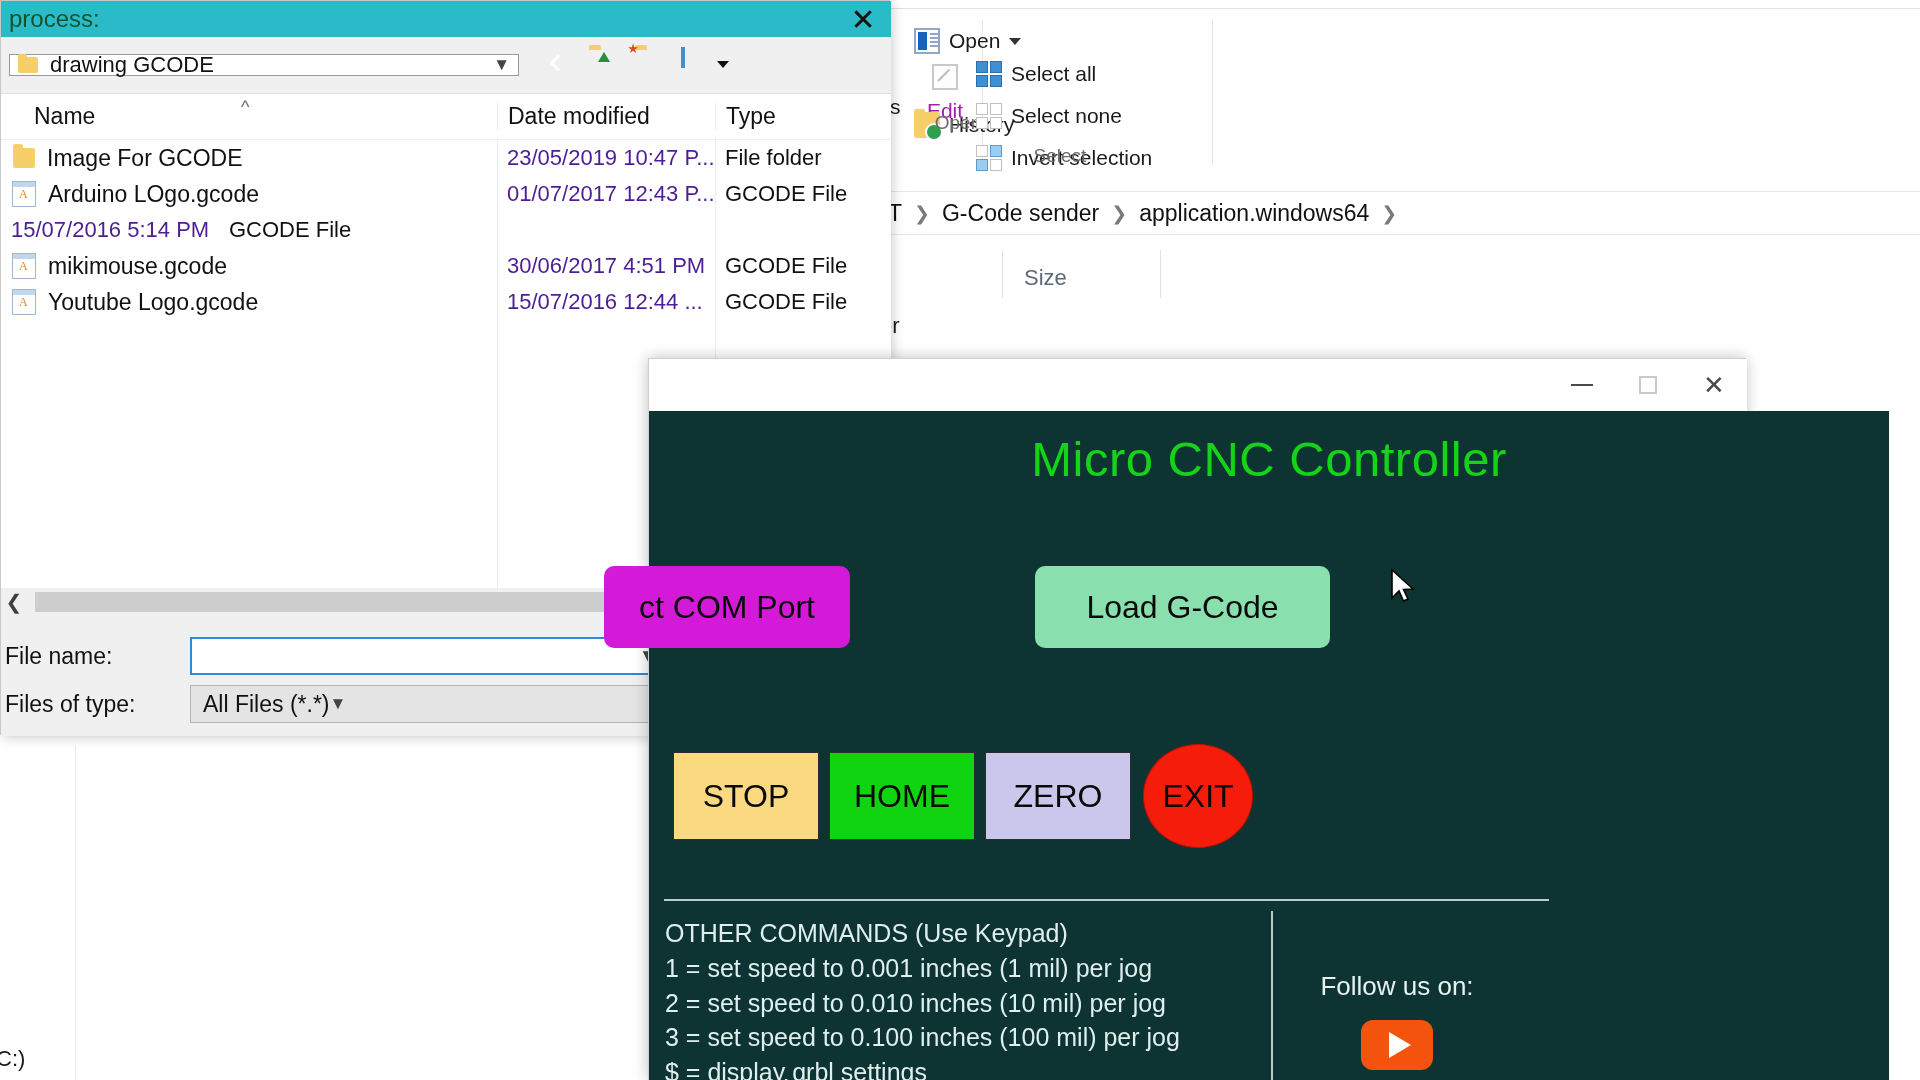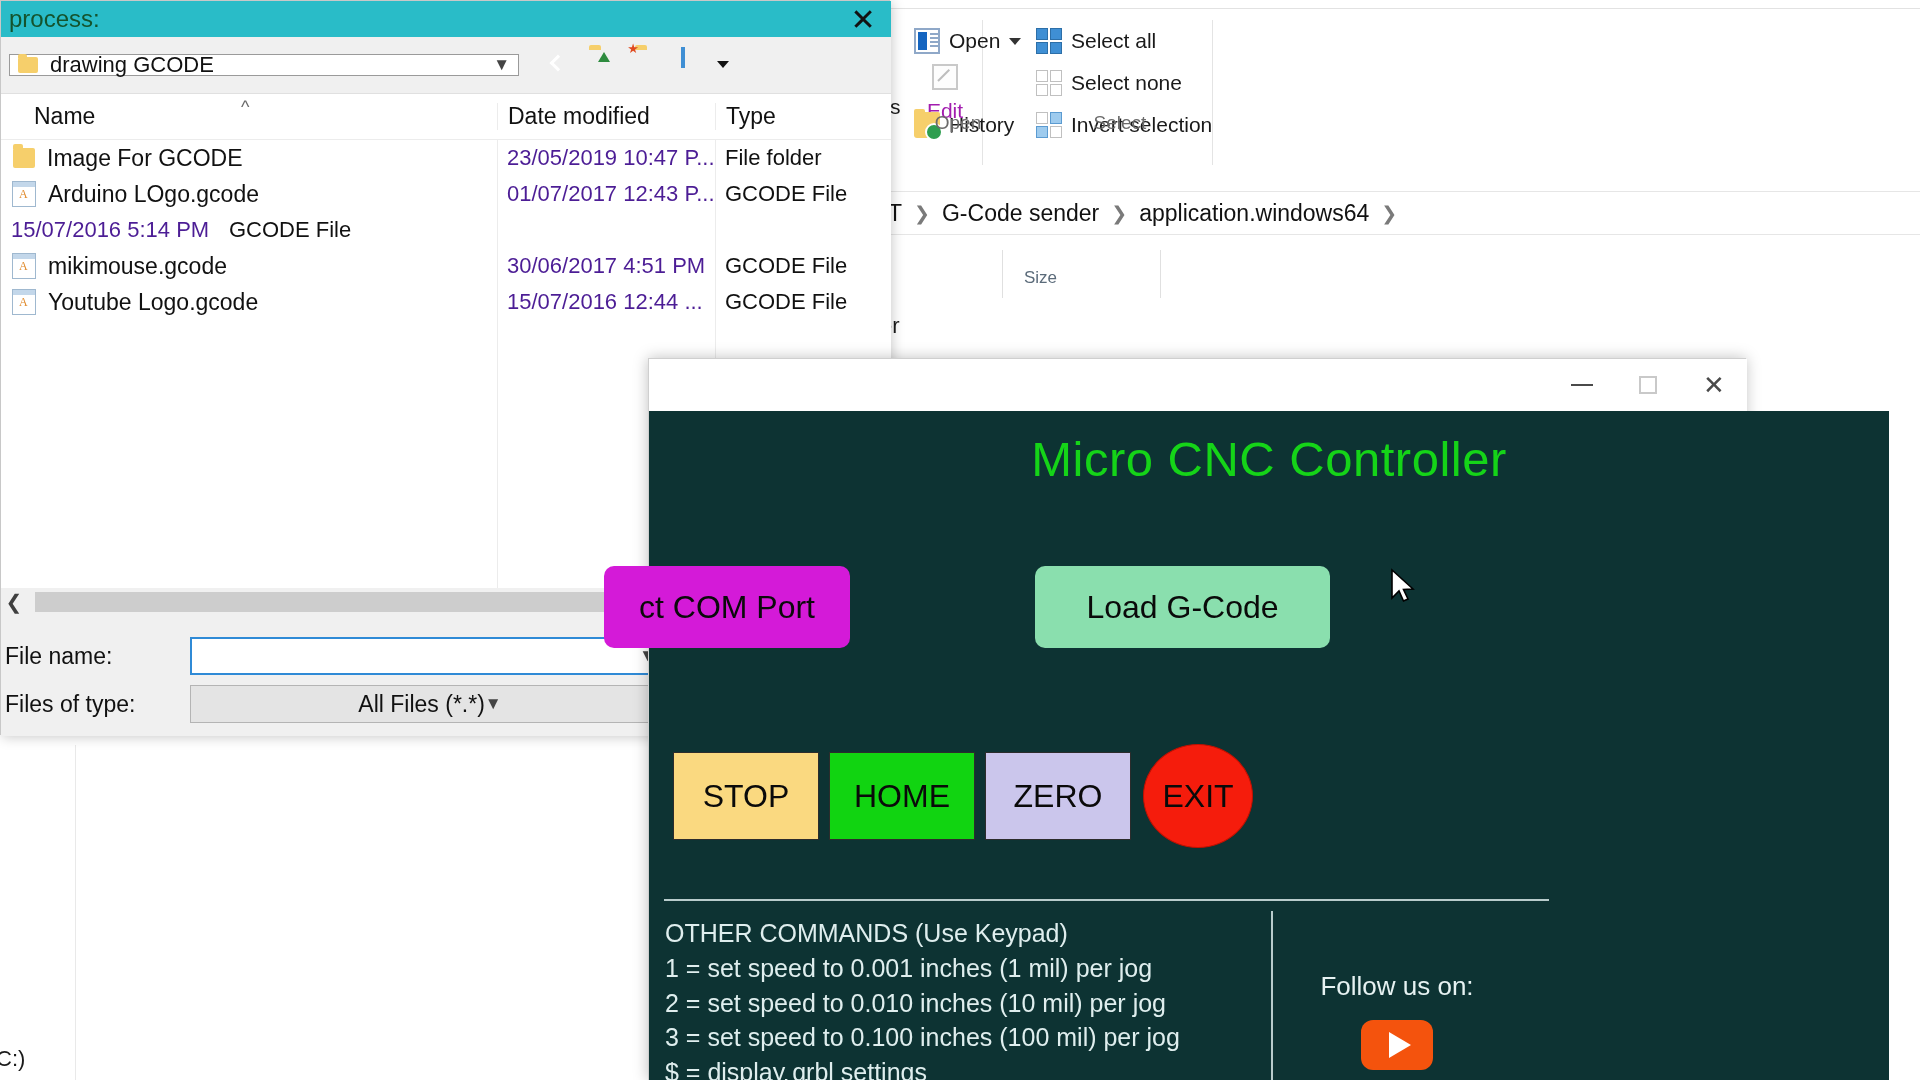--- a/index.html
+++ b/index.html
@@ -72,21 +72,21 @@
     font-size: 23px; color: #111;
   }
   .bc-sep { color:#7a7a7a; font-size:19px; }
   .bc-left-edge { position:absolute; left:880px; top:191px; width:3px; height:44px; background:#2fc0c8; }
 
   
   .bg-col-headers {
     position: absolute; left: 1010px; top: 256px; width: 200px; height: 44px;
     display:flex; align-items:center;
   }
-  .bg-col-size { font-size: 17px; color:#5b6b7a; padding-left: 14px; }
+  .bg-col-size { font-size: 22px; color:#5b6b7a; padding-left: 14px; }
   .bg-col-line { position:absolute; left:1002px; top:250px; width:1px; height:48px; background:#e0e0e0; }
   .bg-col-line2 { position:absolute; left:1160px; top:250px; width:1px; height:48px; background:#e0e0e0; }
 
   .bg-left-fragment { position:absolute; left:0px; top:745px; width:1920px; height:335px; background:#fff; }
   .bg-vline-1 { position:absolute; left:75px; top:745px; width:1px; height:335px; background:#e9e9e9; }
   .bg-er-text { position:absolute; left:880px; top:313px; font-size:22px; color:#1a1a1a; }
   .bg-s-text { position:absolute; left:890px; top:95px; font-size:21px; color:#1a1a1a; }
   .bg-cdrive { position:absolute; left:-4px; top:1046px; font-size:22px; color:#1a1a1a; }
 
   
@@ -180,21 +180,21 @@
 
   .dlg-fields { position:absolute; left:0; top:620px; width:890px; height:115px; background:#f0f0f0; }
   .fld-row { position:absolute; display:flex; align-items:center; }
   .fld-label { font-size:23px; color:#111; width:185px; }
   .combo-white {
     width:480px; height:38px; background:#fff; border:2px solid #2f8ad6;
     display:flex; align-items:center; justify-content:flex-end; padding-right:12px;
   }
   .combo-gray {
     width:480px; height:38px; background:#e4e4e4; border:1px solid #b4b4b4;
-    display:flex; align-items:center; justify-content:center; padding:0 12px;
+    display:flex; align-items:center; justify-content:flex-start; padding:0 12px;
     font-size:23px; color:#111;
   }
   .dlg-btn {
     position:absolute; width:145px; height:40px; background:#e5e5e5; border:1px solid #a0a0a0;
     display:flex; align-items:center; justify-content:center; font-size:23px; color:#111; cursor:pointer;
   }
   .dlg-btn.primary { border:2px solid #2f8ad6; }
   .resize-grip { position:absolute; right:6px; bottom:6px; width:14px; height:14px;
     background:
       radial-gradient(circle,#a9a9a9 1.2px, transparent 1.3px) 0 0/5px 5px;
@@ -279,21 +279,21 @@
           <span class="ic icon-edit-pencil"></span>
           <span>Edit</span>
         </div>
         <div class="rb-item">
           <span class="ic icon-history-folder"></span>
           <span>History</span>
         </div>
         <div class="rb-caption" style="left:-40px; width:180px;">Open</div>
       </div>
 
-      <div class="ribbon-group" style="left:1030px; width:180px;">
+      <div class="ribbon-group" style="left:970px; width:180px;margin-top:33px;">
         <div class="rb-item">
           <span class="ic icon-sel-all">
               <span></span>
               <span></span>
               <span></span>
               <span></span>
             </span>
           <span>Select all</span>
         </div>
         <div class="rb-item">

